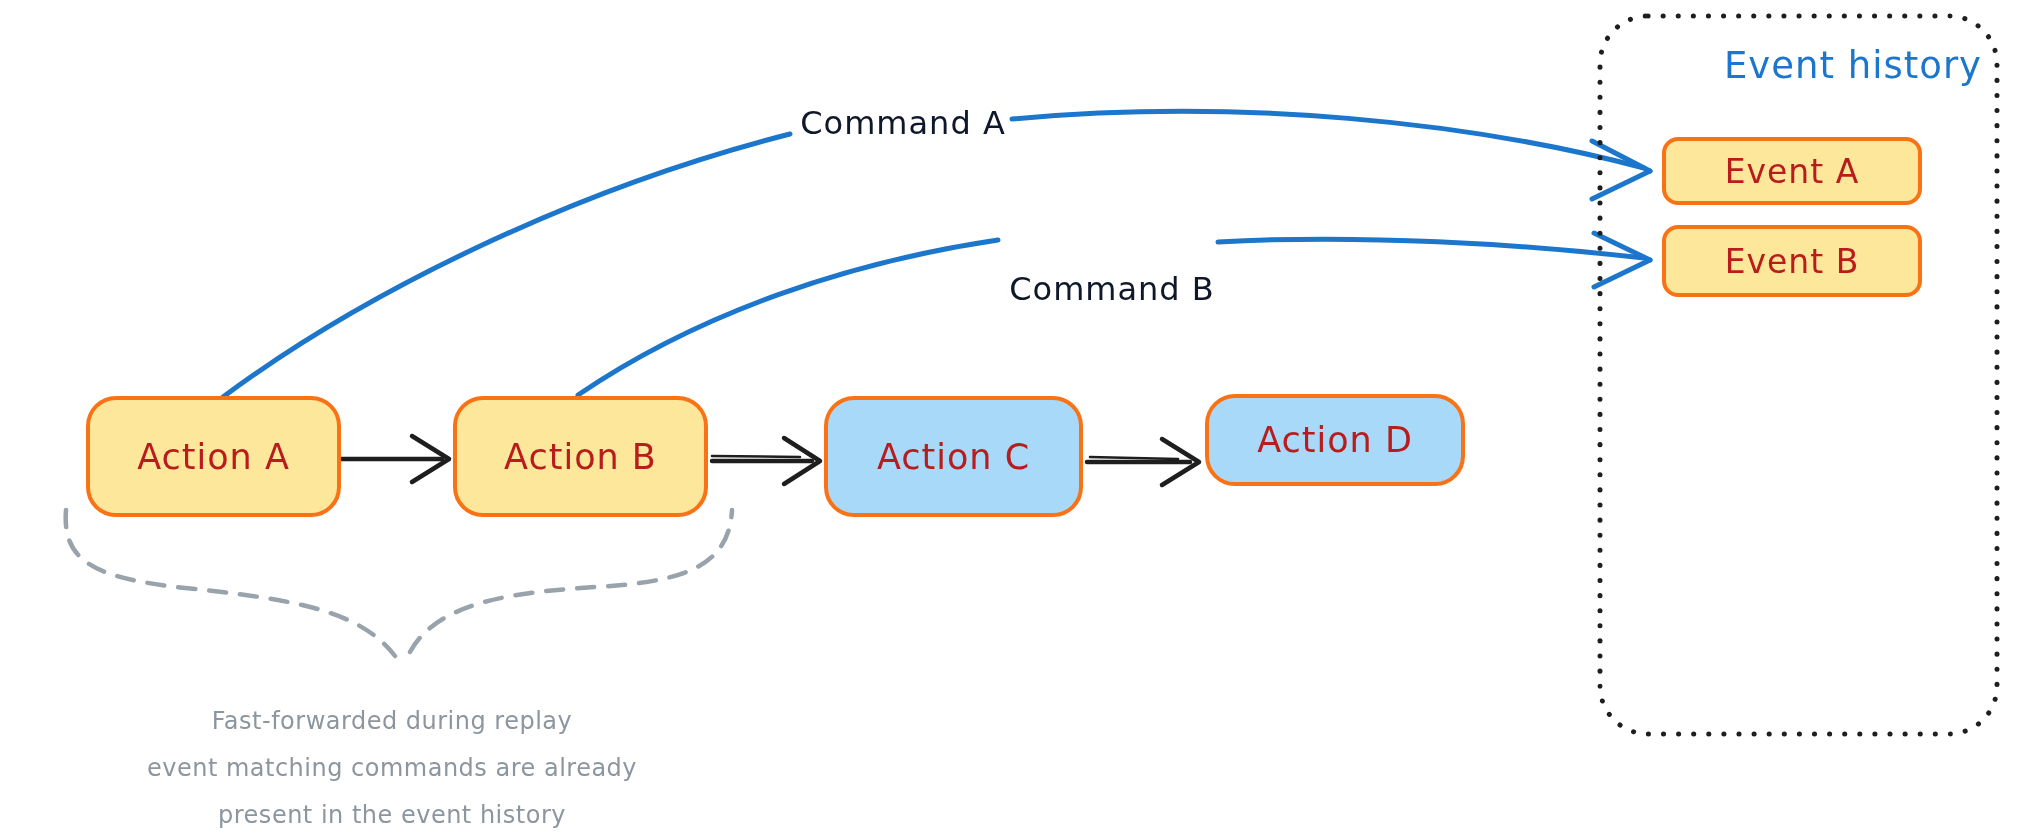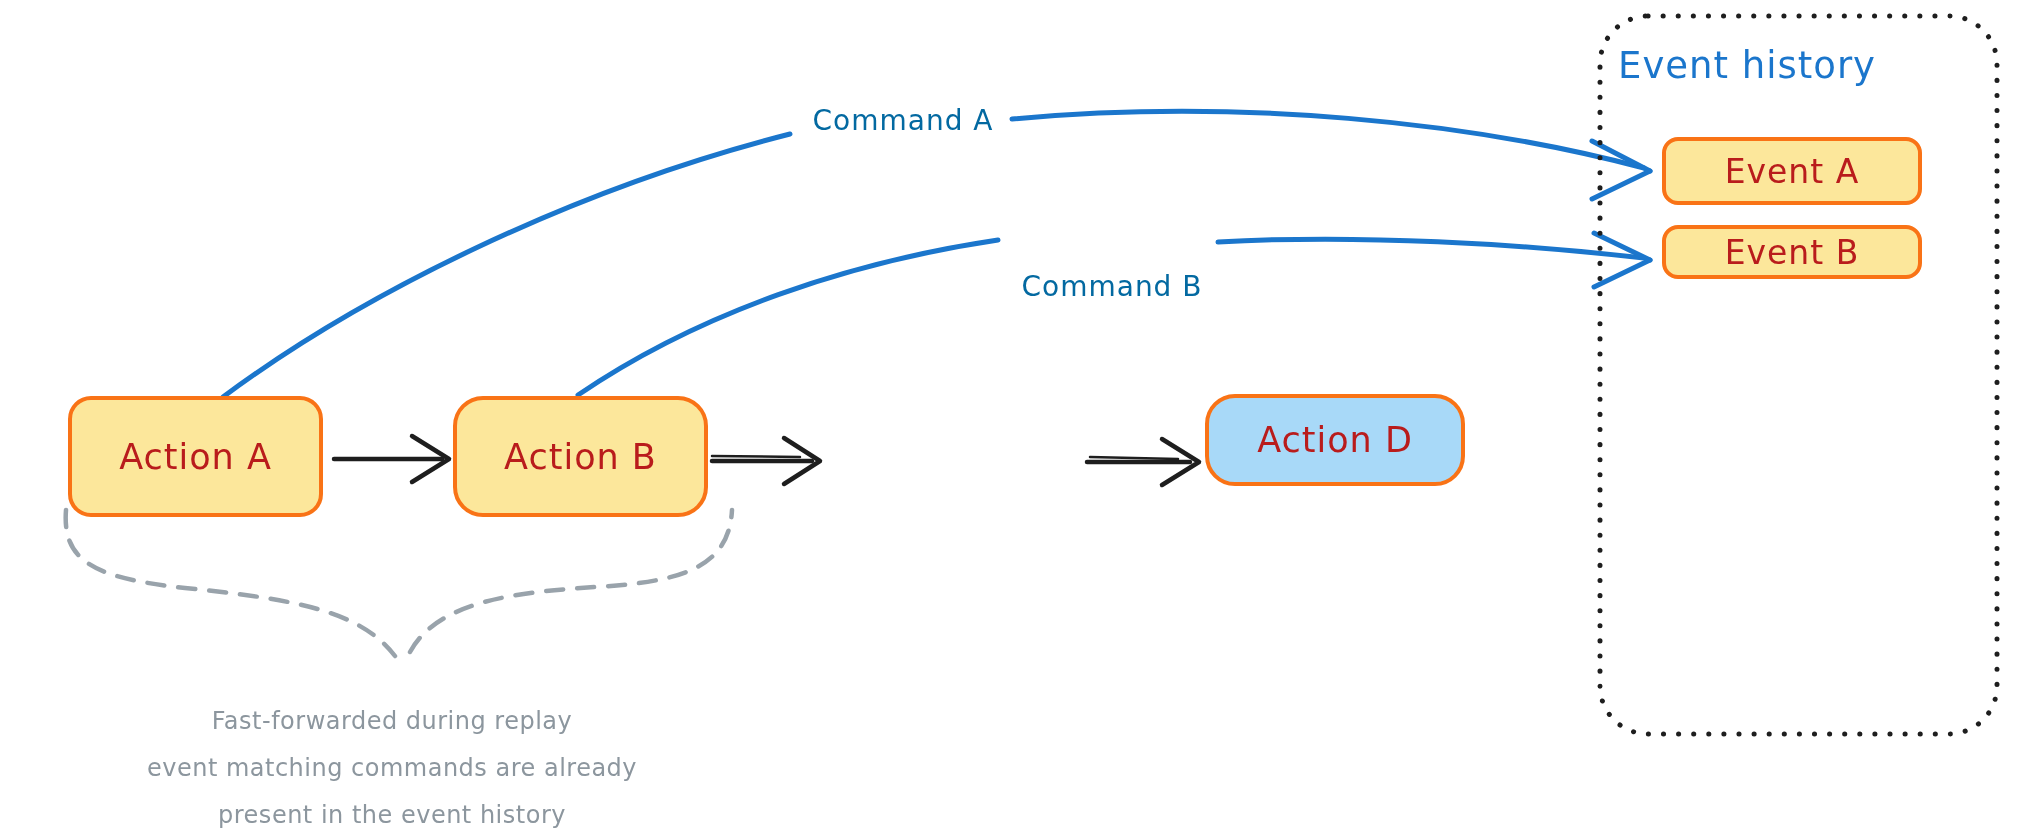--- a/index.html
+++ b/index.html
@@ -35,31 +35,31 @@
   .action.pending   { background: #A8D9F8; }
   .event {
     width: 260px; height: 68px;
     border-radius: 16px;
     background: #FCE79B;
     font-size: 33px;
     letter-spacing: 1px;
   }
   .cmd-label {
     position: absolute;
-    color: #0369a1;
-    font-size: 28px;
+    color: #0f172a;
+    font-size: 32px;
     letter-spacing: 1px;
     text-align: center;
     white-space: nowrap;
   }
   .eh-title {
     position: absolute;
     left: 1618px; top: 44px;
     width: 364px;
-    text-align: left;
+    text-align: right;
     color: #1B76CC;
     font-size: 37px;
     letter-spacing: 1px;
     white-space: nowrap;
   }
   .annotation {
     position: absolute;
     left: 12px; top: 698px;
     width: 760px;
     text-align: center;
@@ -108,38 +108,41 @@
     </g>
 
     <g stroke="#99A3AB" stroke-width="4.5" fill="none" stroke-linecap="round" stroke-dasharray="17 14">
       <path d="M 66 510 C 62 562 95 578 185 588 C 292 599 360 610 395 656"></path>
       <path d="M 410 652 C 438 600 520 592 595 587 C 685 582 729 566 732 510"></path>
     </g>
 
     <rect x="1600" y="16" width="397" height="718" rx="48" fill="none" stroke="#1e1e1e" stroke-width="5" stroke-dasharray="0.1 15" stroke-linecap="round"></rect>
   </svg>
 
-  <div class="node action completed" style="left:68px; top:396px;border-radius:23px;">
+  <div class="node action completed" style="left:86px; top:396px;">
     <span>Action A</span>
   </div>
   <div class="node action completed" style="left:453px; top:396px;">
     <span>Action B</span>
+  </div>
+  <div class="node action pending" style="left:824px; top:396px; width:259px;">
+    <span>Action C</span>
   </div>
   <div class="node action pending" style="left:1205px; top:394px; width:260px; height:92px;">
     <span>Action D</span>
   </div>
 
   <div class="cmd-label" style="left:792px; top:104px; width:222px;">Command A</div>
   <div class="cmd-label" style="left:1002px; top:238px; width:220px;margin-top:32px;">Command B</div>
 
   <div class="eh-title">Event history</div>
   <div class="node event" style="left:1662px; top:137px;">
     <span>Event A</span>
   </div>
-  <div class="node event" style="left:1662px; top:225px; height:54px;">
+  <div class="node event" style="left:1662px; top:225px; height:72px;">
     <span>Event B</span>
   </div>
 
   <div class="annotation">
     <div>Fast-forwarded during replay</div>
     <div>event matching commands are already</div>
     <div>present in the event history</div>
   </div>
 
 </div>

